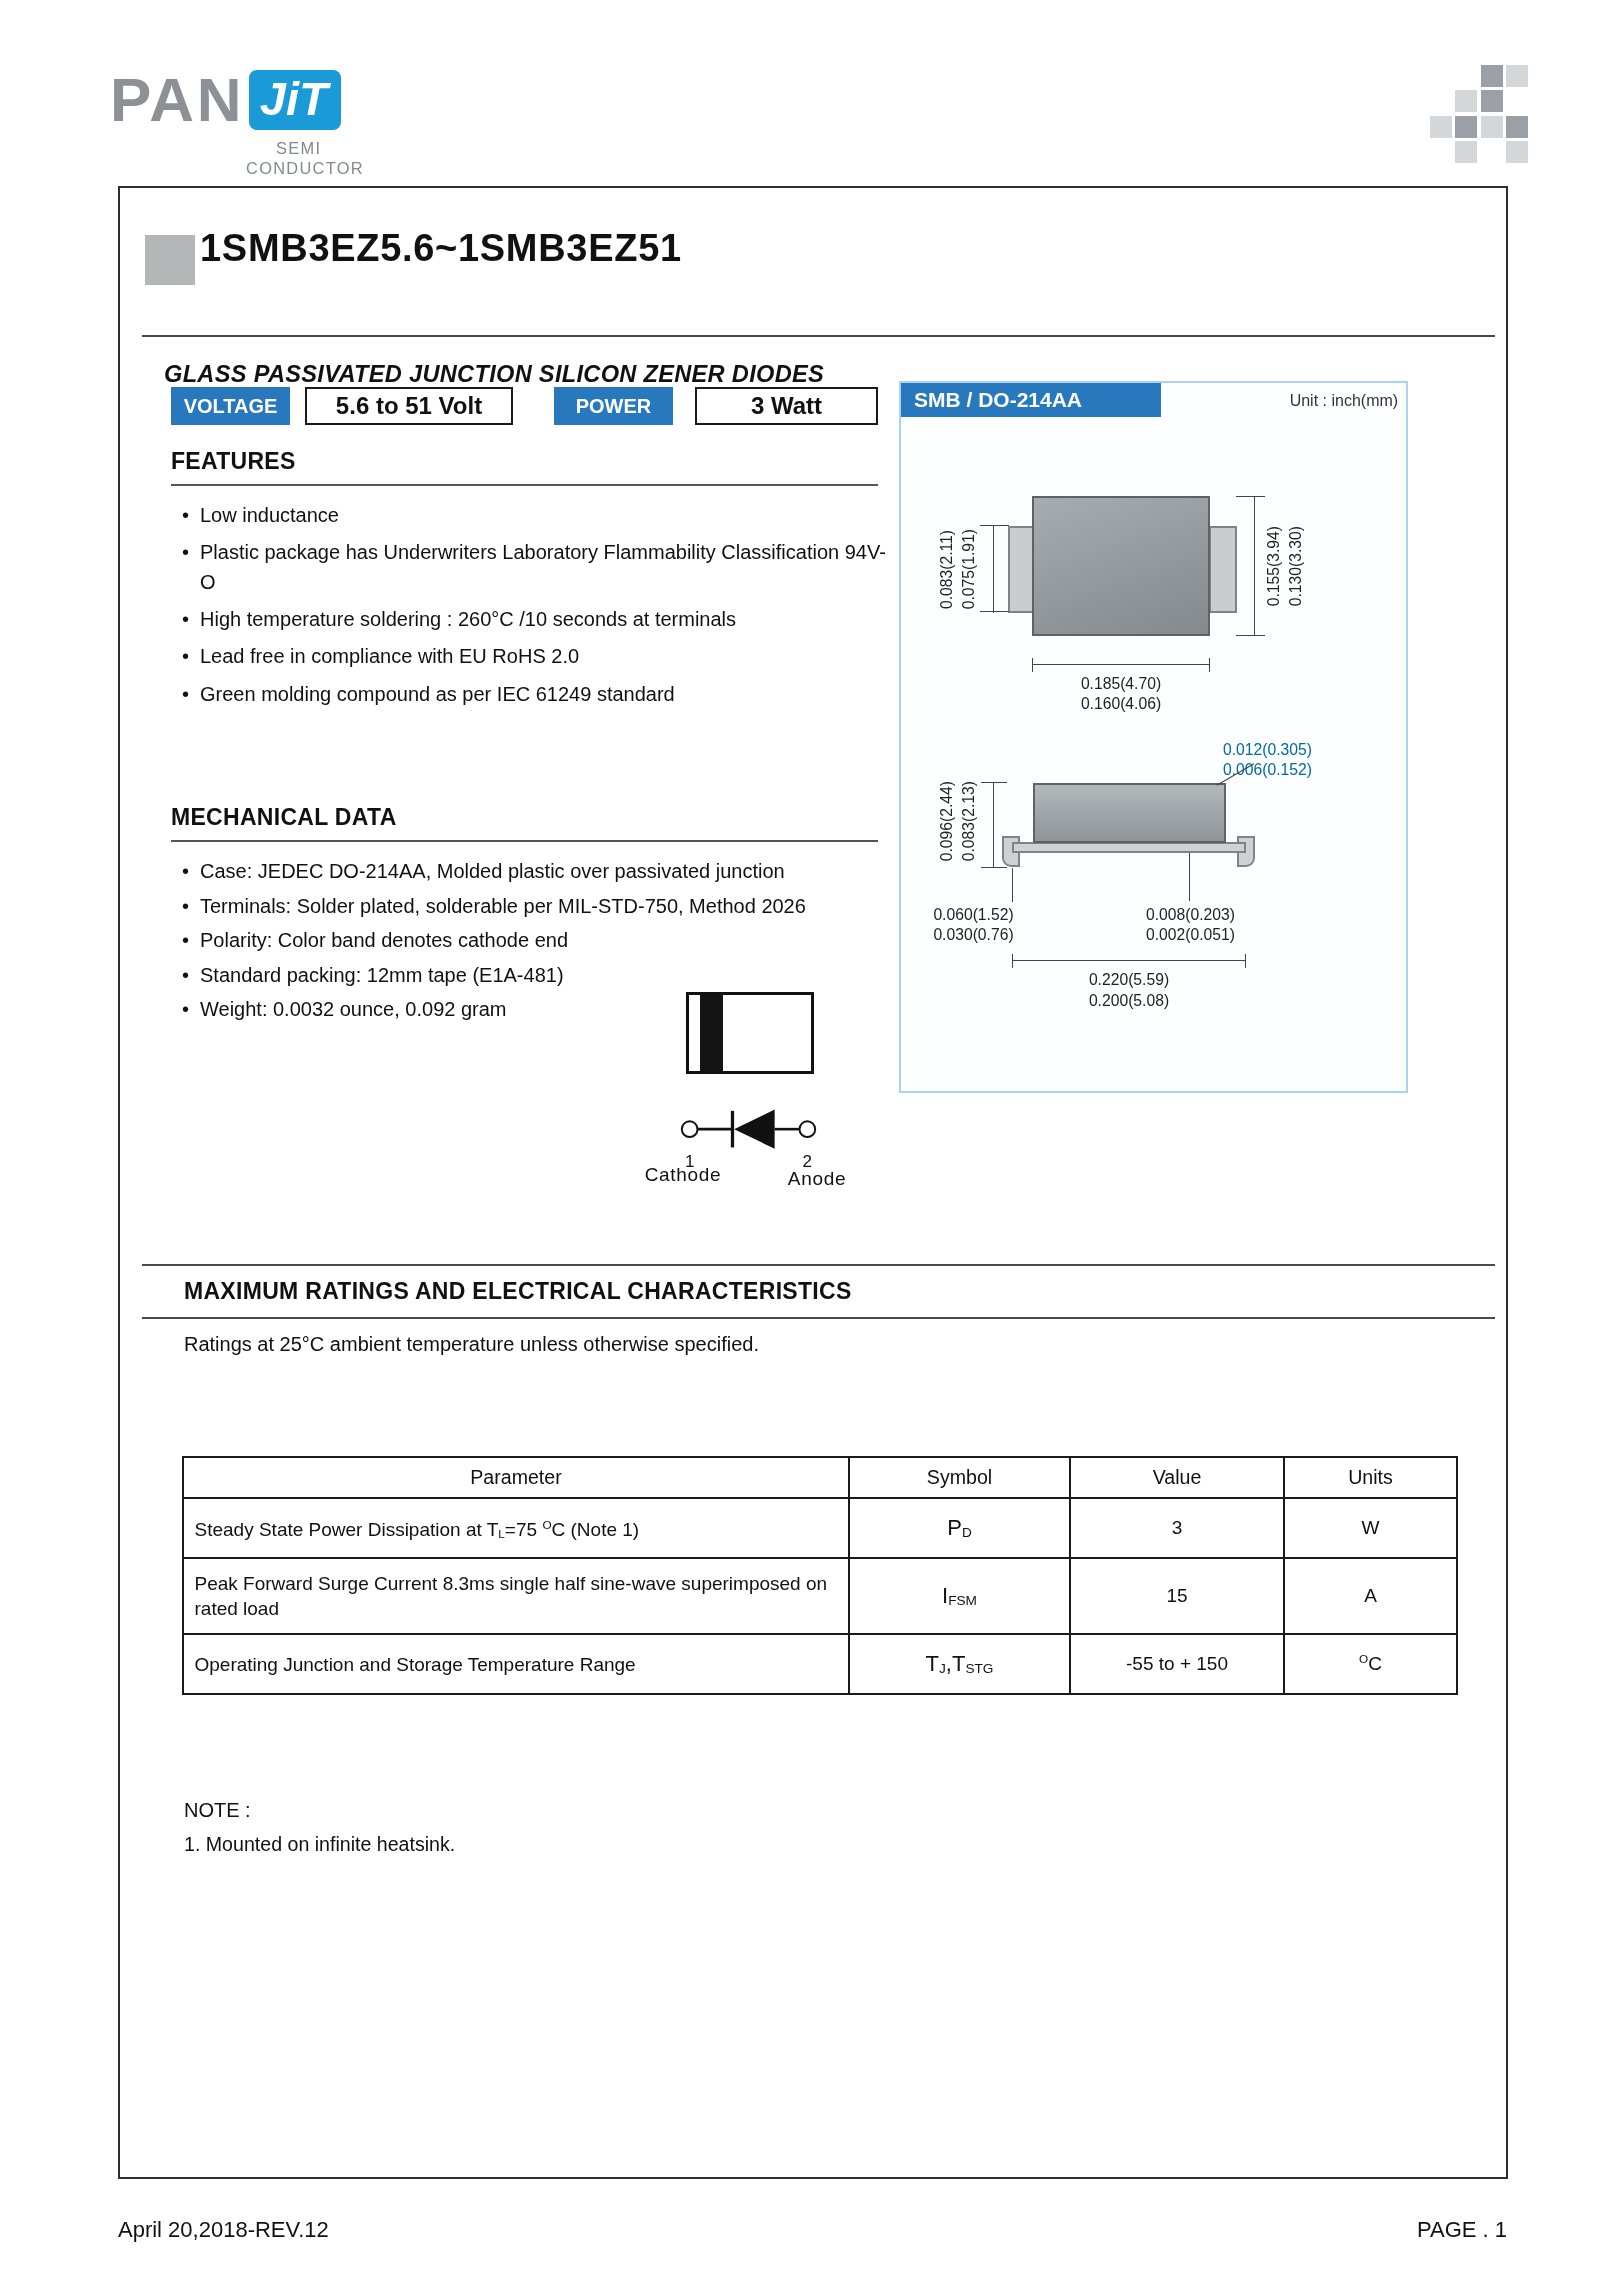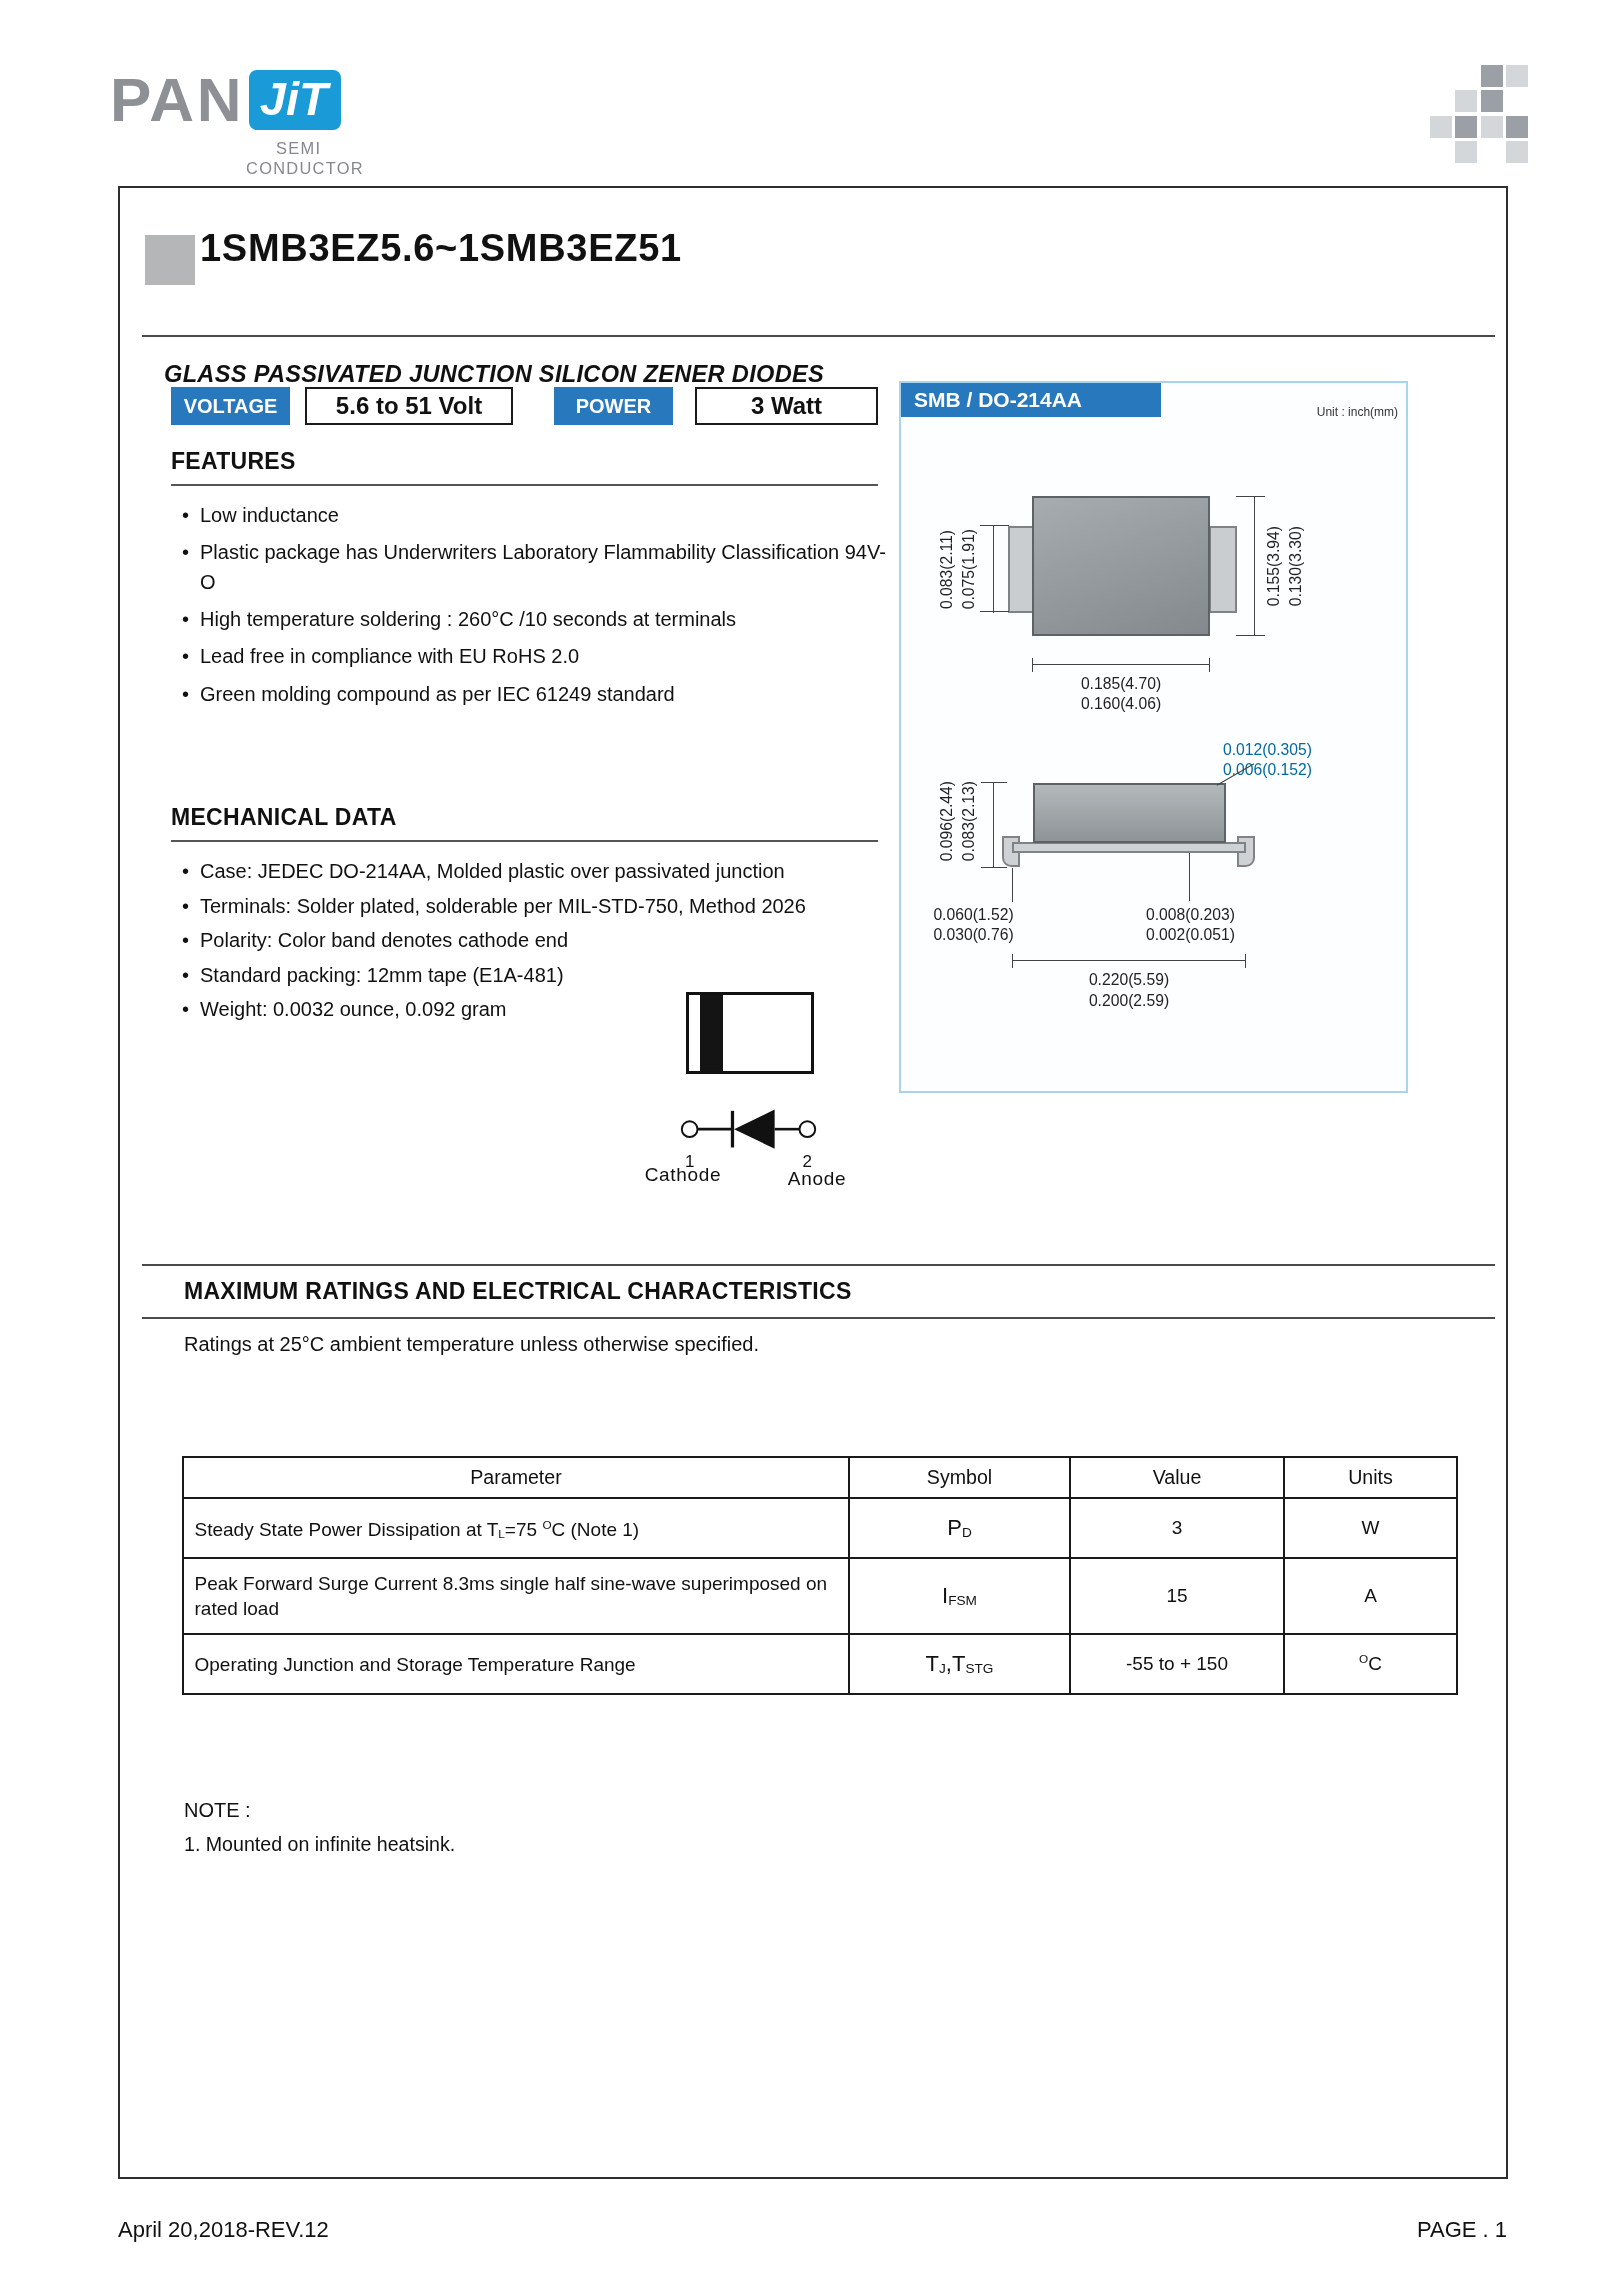--- a/index.html
+++ b/index.html
@@ -46,21 +46,21 @@
   .mech-underline{left:51px;top:652px;width:707px;border-top:2px solid #555;}
   .mech-list{left:58px;top:669px;width:736px;}
   .bullet-list li{font-size:20px;line-height:29.4px;position:relative;padding-left:22px;}
   .features-list li{margin-bottom:7.9px;}
   .mech-list li{margin-bottom:5.2px;}
   .bullet-list li::before{content:"\2022";position:absolute;left:3.9px;}
   
   .pkg-box{position:absolute;left:779px;top:193px;width:509px;height:712px;border:2px solid #a9d4ee;background:#fdfeff;box-sizing:border-box;}
   .pkg-header{position:absolute;left:0;top:0;width:260px;height:34px;background:#2878be;color:#fff;
               font-size:21px;font-weight:bold;line-height:34px;padding-left:13px;box-sizing:border-box;}
-  .pkg-unit{position:absolute;right:7.9px;top:9.2px;font-size:12px;color:#333;margin-top:13px;}
+  .pkg-unit{position:absolute;right:7.9px;top:9.2px;font-size:16px;color:#333;}
   .vflex{position:absolute;display:flex;gap:3.9px;align-items:center;justify-content:center;}
   .vdim{writing-mode:vertical-rl;transform:rotate(180deg);font-size:15.7px;color:#222;white-space:nowrap;}
   .dline{position:absolute;background:#444;}
   .dimstack{position:absolute;text-align:center;line-height:20px;font-size:15.7px;color:#222;}
   
   .tv-body{position:absolute;left:131px;top:113px;width:178px;height:140px;background:linear-gradient(160deg,#a7acb0,#84898d);border:2px solid #5d6266;box-sizing:border-box;}
   .tv-lead-l{position:absolute;left:107px;top:143px;width:26px;height:87px;background:#c9cdd0;border:2px solid #7e8386;box-sizing:border-box;}
   .tv-lead-r{position:absolute;left:308px;top:143px;width:27.5px;height:87px;background:#c9cdd0;border:2px solid #7e8386;box-sizing:border-box;}
   
   .sv-body{position:absolute;left:132px;top:400px;width:193px;height:60px;background:linear-gradient(#b3b8bb,#8f9498);border:2px solid #5d6266;box-sizing:border-box;}
@@ -228,21 +228,21 @@
       <div class="dimstack" style="left:237px;top:522px;width:105px;">
         <div>0.008(0.203)</div>
         <div>0.002(0.051)</div>
       </div>
 
       <div class="dline" style="left:111px;top:577px;width:234px;height:1.3px;"></div>
       <div class="dline" style="left:111px;top:571px;width:1.3px;height:14.4px;"></div>
       <div class="dline" style="left:344px;top:571px;width:1.3px;height:14.4px;"></div>
       <div class="dimstack" style="left:111px;top:586px;width:234px;line-height:21px;">
         <div>0.220(5.59)</div>
-        <div>0.200(2.59)</div>
+        <div>0.200(5.08)</div>
       </div>
     </div>
 
     <div class="component">
       <div class="component-band"></div>
     </div>
 
     <svg class="diode" viewBox="0 0 230 104">
       <circle cx="25" cy="40" r="12" fill="#fff" stroke="#111" stroke-width="3"></circle>
       <line x1="37" y1="40" x2="90" y2="40" stroke="#111" stroke-width="4"></line>

